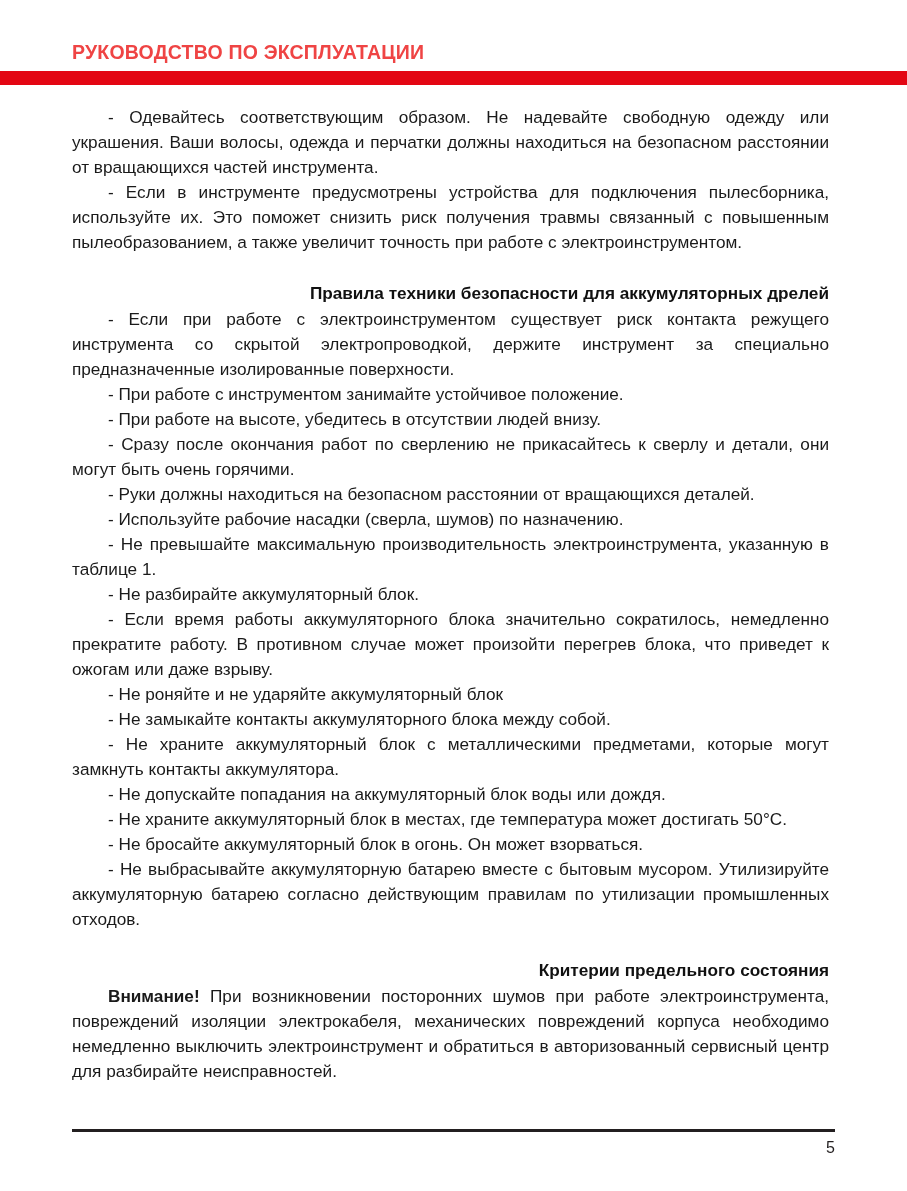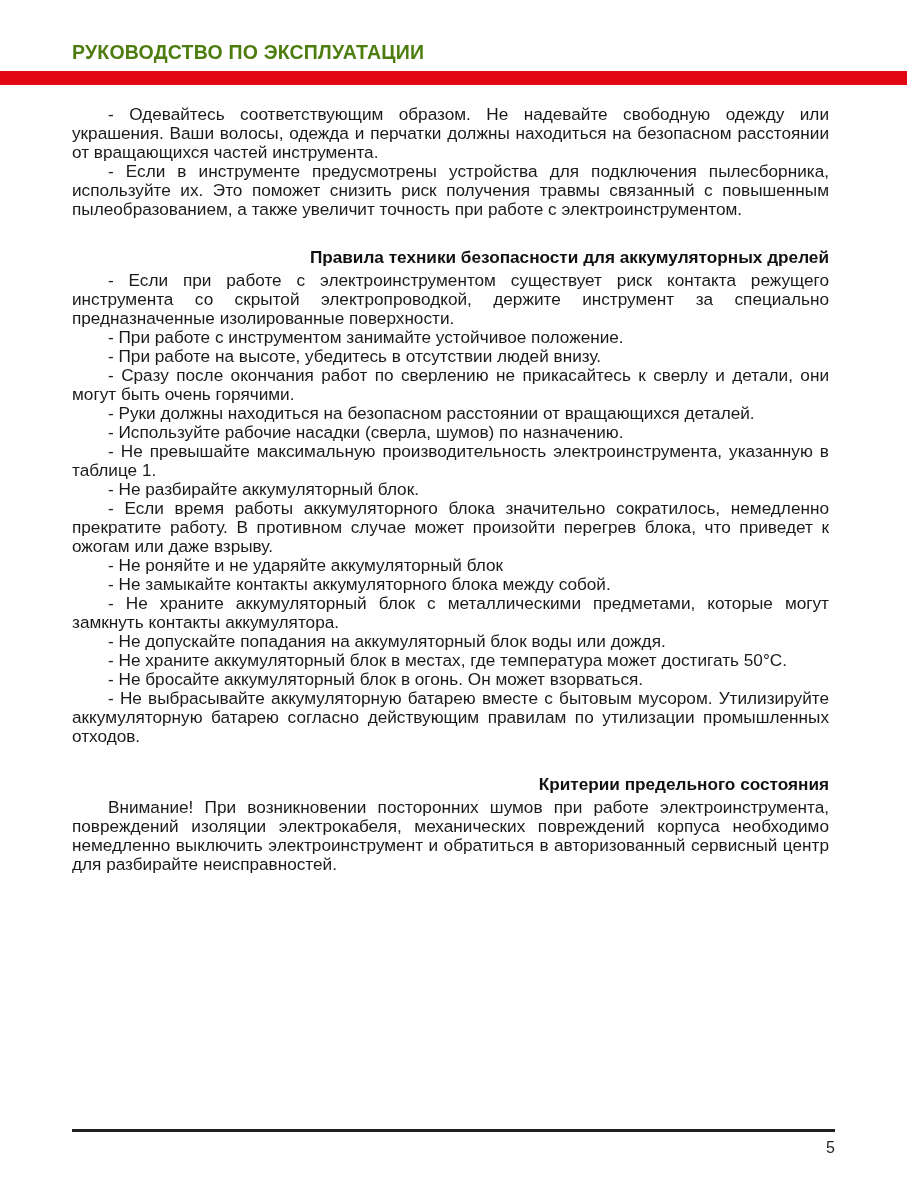--- a/index.html
+++ b/index.html
@@ -24,21 +24,21 @@
     width: 907px;
     height: 86px;
   }
   .header-title {
     position: absolute;
     left: 72px;
     top: 41px;
     font-size: 19.5px;
     font-weight: bold;
     letter-spacing: 0.2px;
-    color: #4d7c0f;
+    color: #ef4444;
     white-space: nowrap;
   }
   .header-rule {
     position: absolute;
     left: 0;
     top: 71px;
     width: 907px;
     height: 14px;
     background: #e30613;
   }
@@ -47,41 +47,41 @@
   .content {
     position: absolute;
     left: 72px;
     top: 105px;
     width: 757px;
   }
 
   .para {
     margin: 0;
     font-size: 17.2px;
-    line-height: 19px;
+    line-height: 25px;
     text-align: justify;
     text-justify: inter-word;
     text-indent: 36px;
     color: #1a1a1a;
     hyphens: none;
   }
 
   .section-heading {
     margin: 0;
     font-size: 17.2px;
     line-height: 28.2px;
     font-weight: bold;
     text-align: right;
     text-indent: 0;
     color: #111111;
   }
   .gap-md { height: 24px; }
 
   .lead-bold {
-    font-weight: normal;
+    font-weight: bold;
   }
 
   
   .page-footer {
     position: absolute;
     left: 0;
     bottom: 0;
     width: 907px;
     height: 90px;
   }

